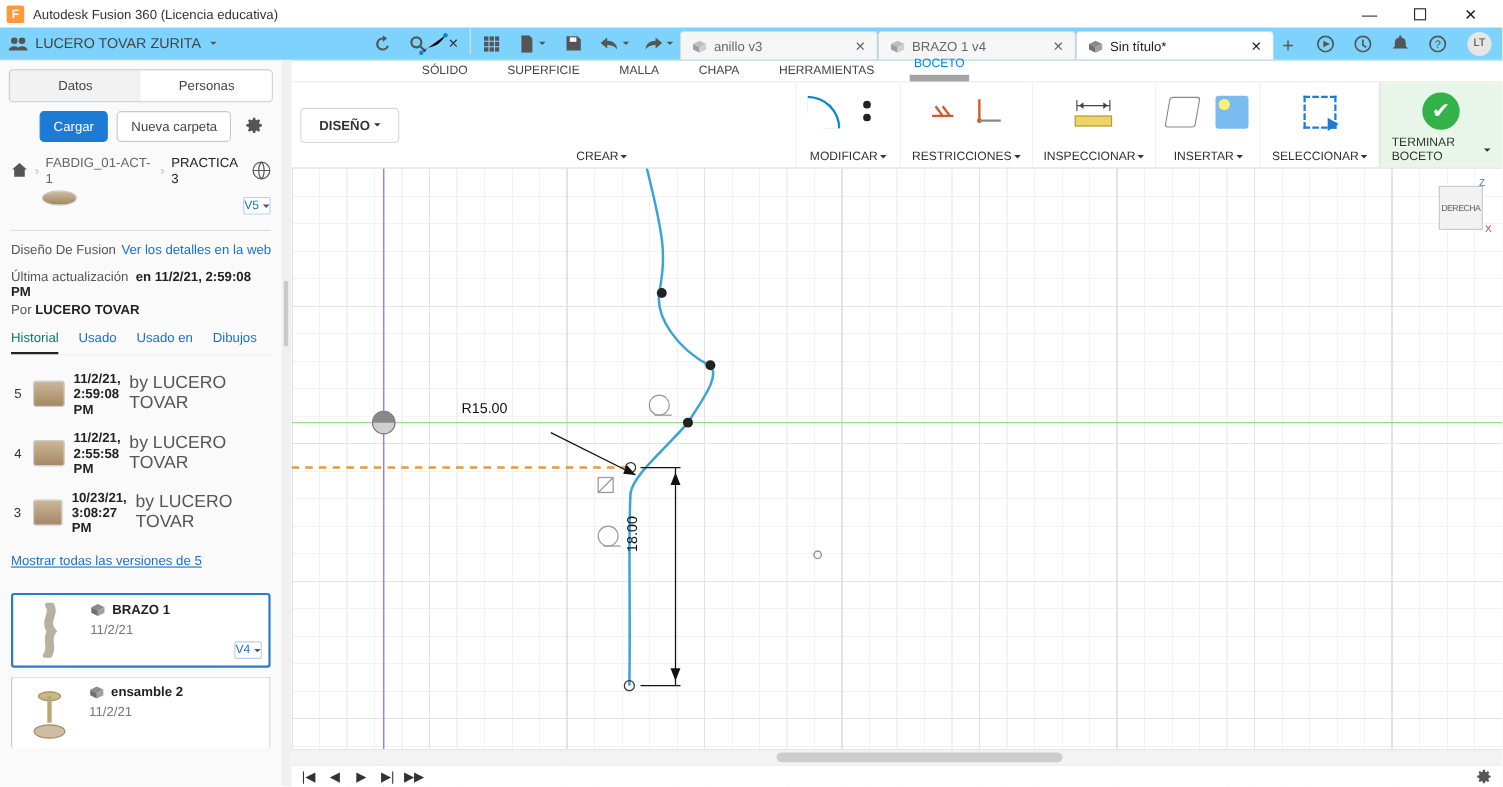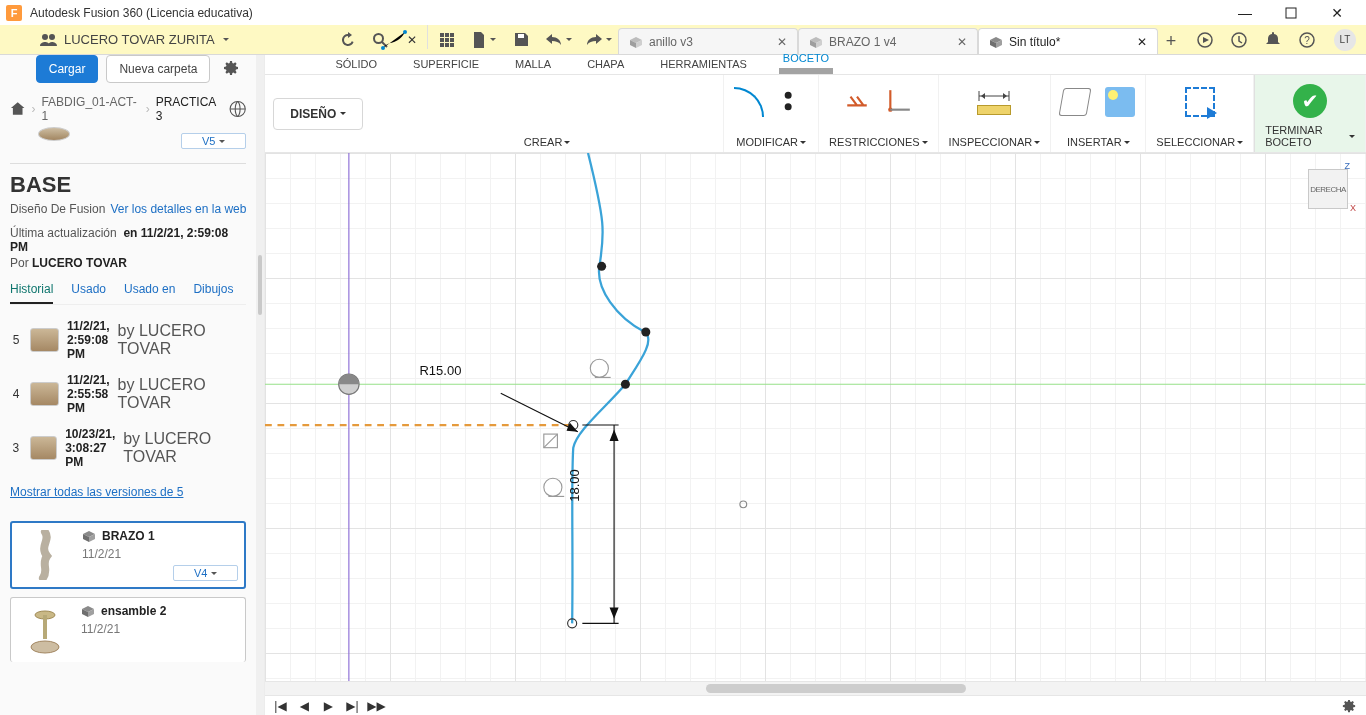--- a/index.html
+++ b/index.html
@@ -5,21 +5,21 @@
   * { box-sizing: border-box; margin: 0; padding: 0; }
   html, body { width: 1366px; height: 715px; font-family: "Segoe UI", Arial, sans-serif; font-size: 12px; color: #333; background: #fff; overflow: hidden; }
 
   
   .title-bar { height: 25px; display: flex; align-items: center; padding: 0 6px; background: #fff; }
   .title-bar .logo { width: 16px; height: 16px; background: #ff9a3c; color: #fff; font-weight: bold; display:flex;align-items:center;justify-content:center; border-radius:2px; margin-right:8px; font-size:11px;}
   .title-bar .win-controls { margin-left:auto; display:flex; gap: 0; }
   .title-bar .win-btn { width: 46px; height: 25px; display:flex; align-items:center; justify-content:center; font-size:14px; color:#222; }
 
   
-  .app-bar { height: 30px; display:flex; background:#fef9c3; border-bottom:1px solid #d9d9d9;padding-left:32px; }
+  .app-bar { height: 30px; display:flex; background:#7dd3fc; border-bottom:1px solid #d9d9d9; }
   .app-bar-left { display:flex; align-items:center; gap:10px; padding:0 8px; height:100%; }
   .team-btn { display:flex; align-items:center; gap:6px; color:#444; font-size:13px; }
   .team-btn svg { fill:#555; }
   .icon-btn { width:22px; height:22px; display:flex; align-items:center; justify-content:center; border-radius:4px; }
   .icon-btn svg { fill:#555; }
   .icon-circle { width:22px; height:22px; border-radius:50%; background:#e6e6e6; display:flex; align-items:center; justify-content:center; font-size:10px; color:#444; margin-left:4px;}
   .tabs { display:flex; align-items:flex-end; height:100%; margin-left:6px; }
   .tab { height:26px; min-width:180px; display:flex; align-items:center; gap:6px; padding:0 10px; border:1px solid #d9d9d9; border-bottom:none; background:#f6f6f6; color:#666; border-radius:4px 4px 0 0; }
   .tab.active { background:#fff; color:#222; position:relative; z-index:2; }
   .tab .close { margin-left:auto; }
@@ -49,21 +49,21 @@
   .btn { padding:6px 12px; border-radius:4px; border:1px solid #c9c9c9; background:#fff; color:#444; font-size:12px; }
   .btn.primary { background:#1d7bd6; border-color:#1d7bd6; color:#fff; }
   .gear { width:26px; height:26px; display:flex; align-items:center; justify-content:center; }
 
   .crumbs { display:flex; align-items:center; gap:6px; padding:6px 10px; color:#666; }
   .crumbs .home { width:16px; height:16px; }
   .crumbs .chev { color:#bbb; }
   .crumbs .globe { margin-left:auto; width:18px; height:18px; }
 
   .thumb-row { margin: 4px 10px 0; display:flex; justify-content:flex-end; }
-  .ver-pill { border:1px solid #b5cfea; padding:1px 20px; font-size:11px; color:#1d6fc4; border-radius:2px; background:#fff; display:flex; align-items:center; gap:2px; }
+  .ver-pill { border:1px solid #b5cfea; padding:1px 0; font-size:11px; color:#1d6fc4; border-radius:2px; background:#fff; display:flex; align-items:center; gap:2px; }
 
   .item-card { margin: 8px 10px; padding-top:6px; border-top:1px solid #eee; }
   .item-card h2 { font-size:22px; font-weight:bold; margin: 2px 0; }
   .item-meta { display:flex; justify-content:space-between; color:#555; margin:4px 0 10px; }
   .item-meta a { color:#1d6fc4; text-decoration:none; }
   .update-line { color:#555; margin-bottom:2px; }
   .update-line b { color:#222; }
 
   .sub-tabs { display:flex; gap:18px; margin-top:12px; border-bottom:1px solid #eee; }
   .sub-tabs > div { padding-bottom:6px; color:#1d6fc4; }
@@ -80,21 +80,21 @@
   .asset-card { margin:0 10px 8px; border:1px solid #c9c9c9; border-radius:3px; padding:6px 8px; display:flex; gap:10px; position:relative; background:#fff; }
   .asset-card.selected { border:2px solid #2e79c6; }
   .asset-thumb { width:52px; height:52px; display:flex; align-items:center; justify-content:center; }
   .asset-info { display:flex; flex-direction:column; gap:4px; }
   .asset-info .name { display:flex; align-items:center; gap:6px; color:#222; font-weight:600; }
   .asset-info .date { color:#777; }
   .asset-card .ver-pill { position:absolute; right:6px; bottom:6px; }
 
   
   .right-area { flex:1; display:flex; flex-direction:column; position:relative; }
-  .ribbon-tabs { height:20px; display:flex; align-items:flex-end; gap:28px; padding-left:66px; font-size:11px; color:#444; border-bottom:1px solid #e6e6e6; }
+  .ribbon-tabs { height:20px; display:flex; align-items:flex-end; gap:28px; padding-left:114px; font-size:11px; color:#444; border-bottom:1px solid #e6e6e6; }
   .ribbon-tabs > div { padding:2px 4px 4px; }
   .ribbon-tabs > div.active { color:#0087d1; border-bottom:6px solid #a3a3a3; }
 
   .ribbon { height:78px; border-bottom:1px solid #e6e6e6; display:flex; align-items:stretch; background:#fff; }
   .ws-select { width:114px; display:flex; align-items:center; justify-content:center; border:1px solid #d7d7d7; margin:8px; border-radius:4px; font-weight:600; font-size:12px; color:#333; gap:4px; height:32px; align-self:center; }
   .rgroup { display:flex; flex-direction:column; align-items:center; justify-content:space-between; padding:4px 10px 2px; border-right:1px solid #f1f1f1; }
   .rgroup .icons { display:flex; align-items:center; gap:16px; height:46px; }
   .rgroup .label { font-size:11px; color:#333; padding:2px 0; display:flex; align-items:center; gap:2px; }
   .rgroup.finish { background:#e8f6ea; border-left:1px solid #e0e0e0; }
   .rgroup.finish .big { width:34px; height:34px; border-radius:50%; background:#33b24a; display:flex; align-items:center; justify-content:center; color:#fff; font-size:20px; }
@@ -276,20 +276,24 @@
         </svg>
       </div>
     <div class="icon-circle">LT</div>
   </div>
 </div>
 
 <div class="workspace">
 
   <div class="left-panel">
     <div class="left-inner">
+      <div class="seg-tabs">
+        <div class="active">Datos</div>
+        <div>Personas</div>
+      </div>
       <div class="panel-row-btns">
         <div class="btn primary">Cargar</div>
         <div class="btn">Nueva carpeta</div>
         <div class="gear">
             <svg width="16" height="16" viewBox="0 0 16 16">
               <path d="M8 5a3 3 0 1 0 0 6 3 3 0 0 0 0-6zM15 9V7l-2-.4a5 5 0 0 0-.5-1.2l1.1-1.7-1.4-1.4L10.5 3.4A5 5 0 0 0 9.3 2.9L9 1H7l-.3 1.9a5 5 0 0 0-1.2.5L3.8 2.3 2.4 3.7l1.1 1.7A5 5 0 0 0 3 6.6L1 7v2l2 .4c.1.4.3.8.5 1.2l-1.1 1.7 1.4 1.4 1.7-1.1c.4.2.8.4 1.2.5L7 15h2l.3-1.9c.4-.1.8-.3 1.2-.5l1.7 1.1 1.4-1.4-1.1-1.7c.2-.4.4-.8.5-1.2L15 9z" fill="#555"></path>
             </svg>
           </div>
       </div>
 
@@ -309,21 +313,20 @@
 
       <div class="thumb-row">
         <div style="width:32px;height:14px;border-radius:50%;background:linear-gradient(#cdbda2,#a28661);border:1px solid #ccc;position:absolute;left:38px;margin-top:-6px;"></div>
         <div class="ver-pill">
             <span>V5</span>
             <span class="caret"></span>
           </div>
       </div>
 
       <div class="item-card" style="border-top:1px solid #ddd;margin-top:14px;">
-        <h2>BASE</h2>
         <div class="item-meta">
           <span>Diseño De Fusion</span>
           <a href="#">Ver los detalles en la web</a>
         </div>
         <div class="update-line">
           <span>Última actualización</span>
           <b>&nbsp;<span>en</span>&nbsp;<span>11/2/21, 2:59:08 PM</span></b>
         </div>
         <div class="update-line">
           <span>Por</span>&nbsp;<b>LUCERO TOVAR</b>

